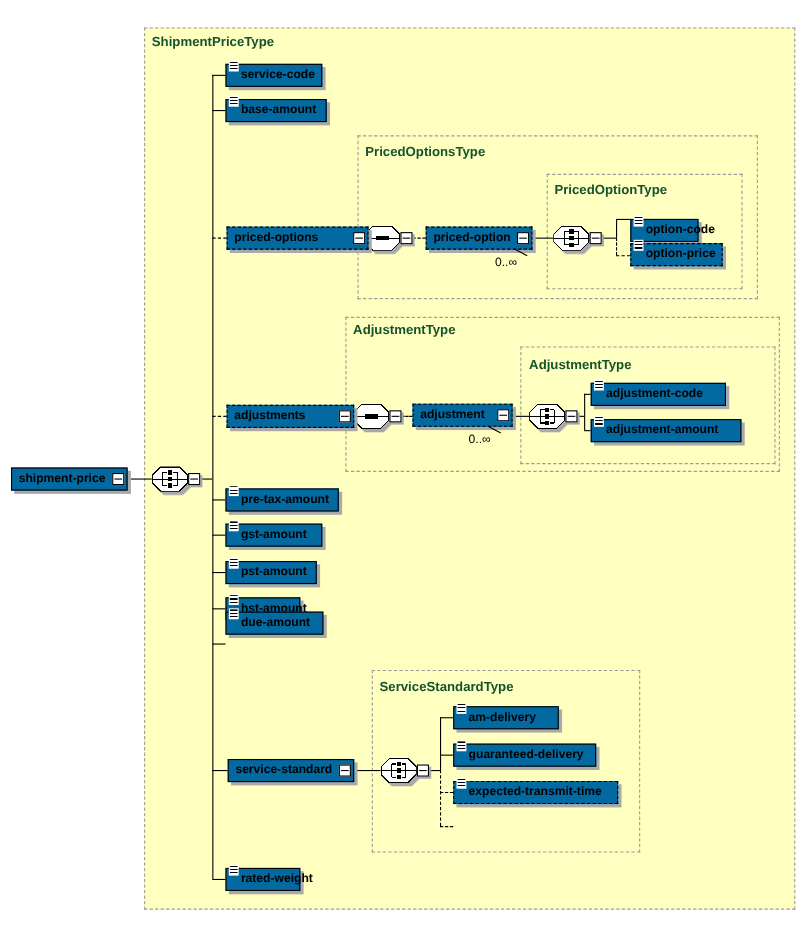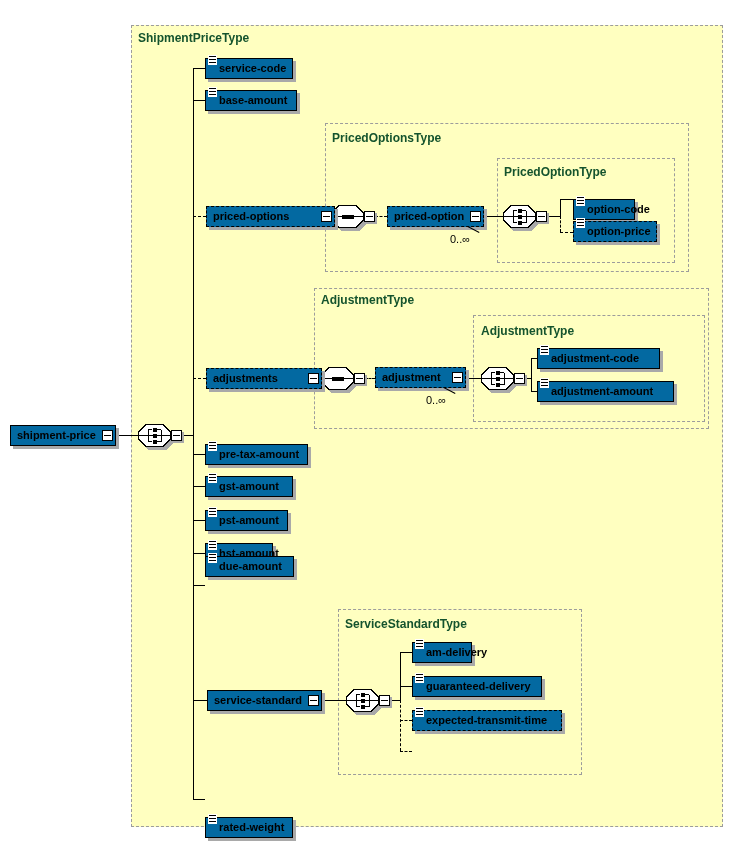--- a/index.html
+++ b/index.html
@@ -264,31 +264,31 @@
   </div>
   <div class="ebox" style="left:205px;top:556px;width:89px;">
     <span class="eicon"></span>
     <span>due-amount</span>
   </div>
 
   <div class="ebox cplx" style="left:207px;top:690px;width:115px;">
     <span>service-standard</span>
     <span class="minusbox inbox"></span>
   </div>
-  <div class="ebox" style="left:412px;top:642px;width:60px;">
+  <div class="ebox" style="left:412px;top:642px;width:96px;">
     <span class="eicon"></span>
     <span>am-delivery</span>
   </div>
   <div class="ebox" style="left:412px;top:676px;width:130px;">
     <span class="eicon"></span>
     <span>guaranteed-delivery</span>
   </div>
   <div class="ebox dashed" style="left:412px;top:710px;width:150px;">
     <span class="eicon"></span>
     <span>expected-transmit-time</span>
   </div>
 
-  <div class="ebox" style="left:205px;top:789px;width:88px;margin-top:28px;">
+  <div class="ebox" style="left:205px;top:789px;width:68px;">
     <span class="eicon"></span>
     <span>rated-weight</span>
   </div>
 
 </div>
 
 </body></html>

